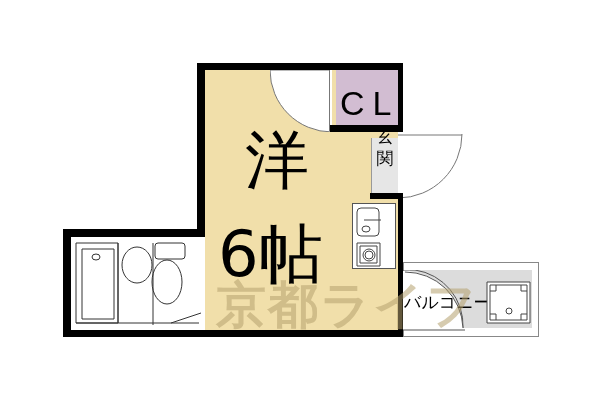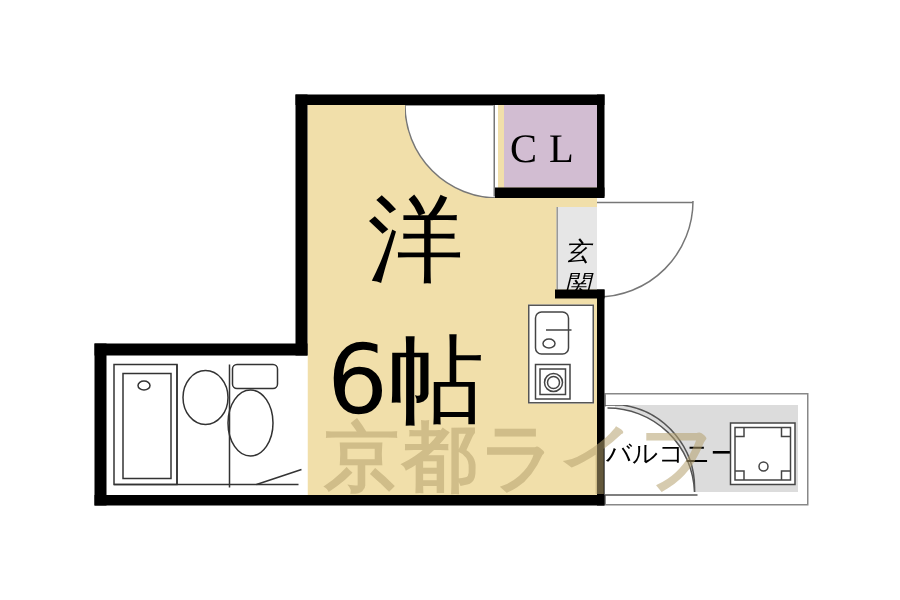--- a/index.html
+++ b/index.html
@@ -5,41 +5,41 @@
   html, body { margin:0; padding:0; background:#ffffff; }
   body { width:600px; height:400px; position:relative; overflow:hidden; font-family:"DejaVu Sans", sans-serif; }
   .abs { position:absolute; box-sizing:border-box; }
   .wall { background:#000; }
   .room-main { background:#f1dfaa; }
   .closet { background:#d2bdd2; }
   .entry { background:#e6e6e6; }
   .balcony-outer { border:1px solid #888; background:#fff; }
   .balcony-floor { background:#dcdcdc; }
   .label-big { color:#000; font-size:64px; line-height:64px; font-family:"DejaVu Sans", sans-serif; }
-  .label-cl { font-size:27px; letter-spacing:8px; font-family:Liberation Serif, serif; }
+  .label-cl { font-size:34px; letter-spacing:8px; font-family:Liberation Sans, sans-serif; }
   .label-entry { font-size:17px; line-height:22px; width:18px; text-align:center; }
   .label-balcony { font-size:17px; }
   .watermark { color:rgba(180,160,110,0.55); font-size:50px; font-weight:bold; letter-spacing:2px; }
   svg line, svg rect, svg ellipse, svg circle, svg path { vector-effect:non-scaling-stroke; }
 </style>
 </head>
 <body>
 
 <div class="abs room-main" style="left:205px;top:70px;width:193px;height:262px;"></div>
 
 <svg class="abs" style="left:270px;top:70px;" width="62" height="62">
   <path d="M0,0 A62,62 0 0 0 62,62 L62,0 Z" fill="#fff" stroke="#777" stroke-width="1"></path>
 </svg>
 <div class="abs" style="left:329px;top:70px;width:3px;height:61px;background:#fff;border-left:1px solid #777;"></div>
 
 <div class="abs closet" style="left:336px;top:70px;width:62px;height:55px;"></div>
 <div class="abs label-cl" style="left:340px;top:84px;">CL</div>
 
 <div class="abs entry" style="left:371px;top:138px;width:27px;height:55px;border-left:1px solid #999;"></div>
-<div class="abs label-entry" style="left:376px;top:157px;font-style:italic;">玄関</div>
+<div class="abs label-entry" style="left:376px;top:125px;">玄関</div>
 <svg class="abs" style="left:398px;top:134px;" width="65" height="66">
   <path d="M0,64 A64,64 0 0 0 64,0" fill="none" stroke="#777" stroke-width="1"></path>
   <line x1="0" y1="1" x2="64" y2="1" stroke="#777" stroke-width="1"></line>
 </svg>
 
 <div class="abs" style="left:352px;top:203px;width:44px;height:66px;background:#fff;border:1px solid #555;"></div>
 <svg class="abs" style="left:356px;top:207px;" width="30" height="32">
   <rect x="1" y="1" width="22" height="28" rx="4" fill="#fff" stroke="#444"></rect>
   <line x1="8" y1="13" x2="25" y2="13" stroke="#444"></line>
   <ellipse cx="10" cy="22" rx="4" ry="3" fill="none" stroke="#444"></ellipse>

